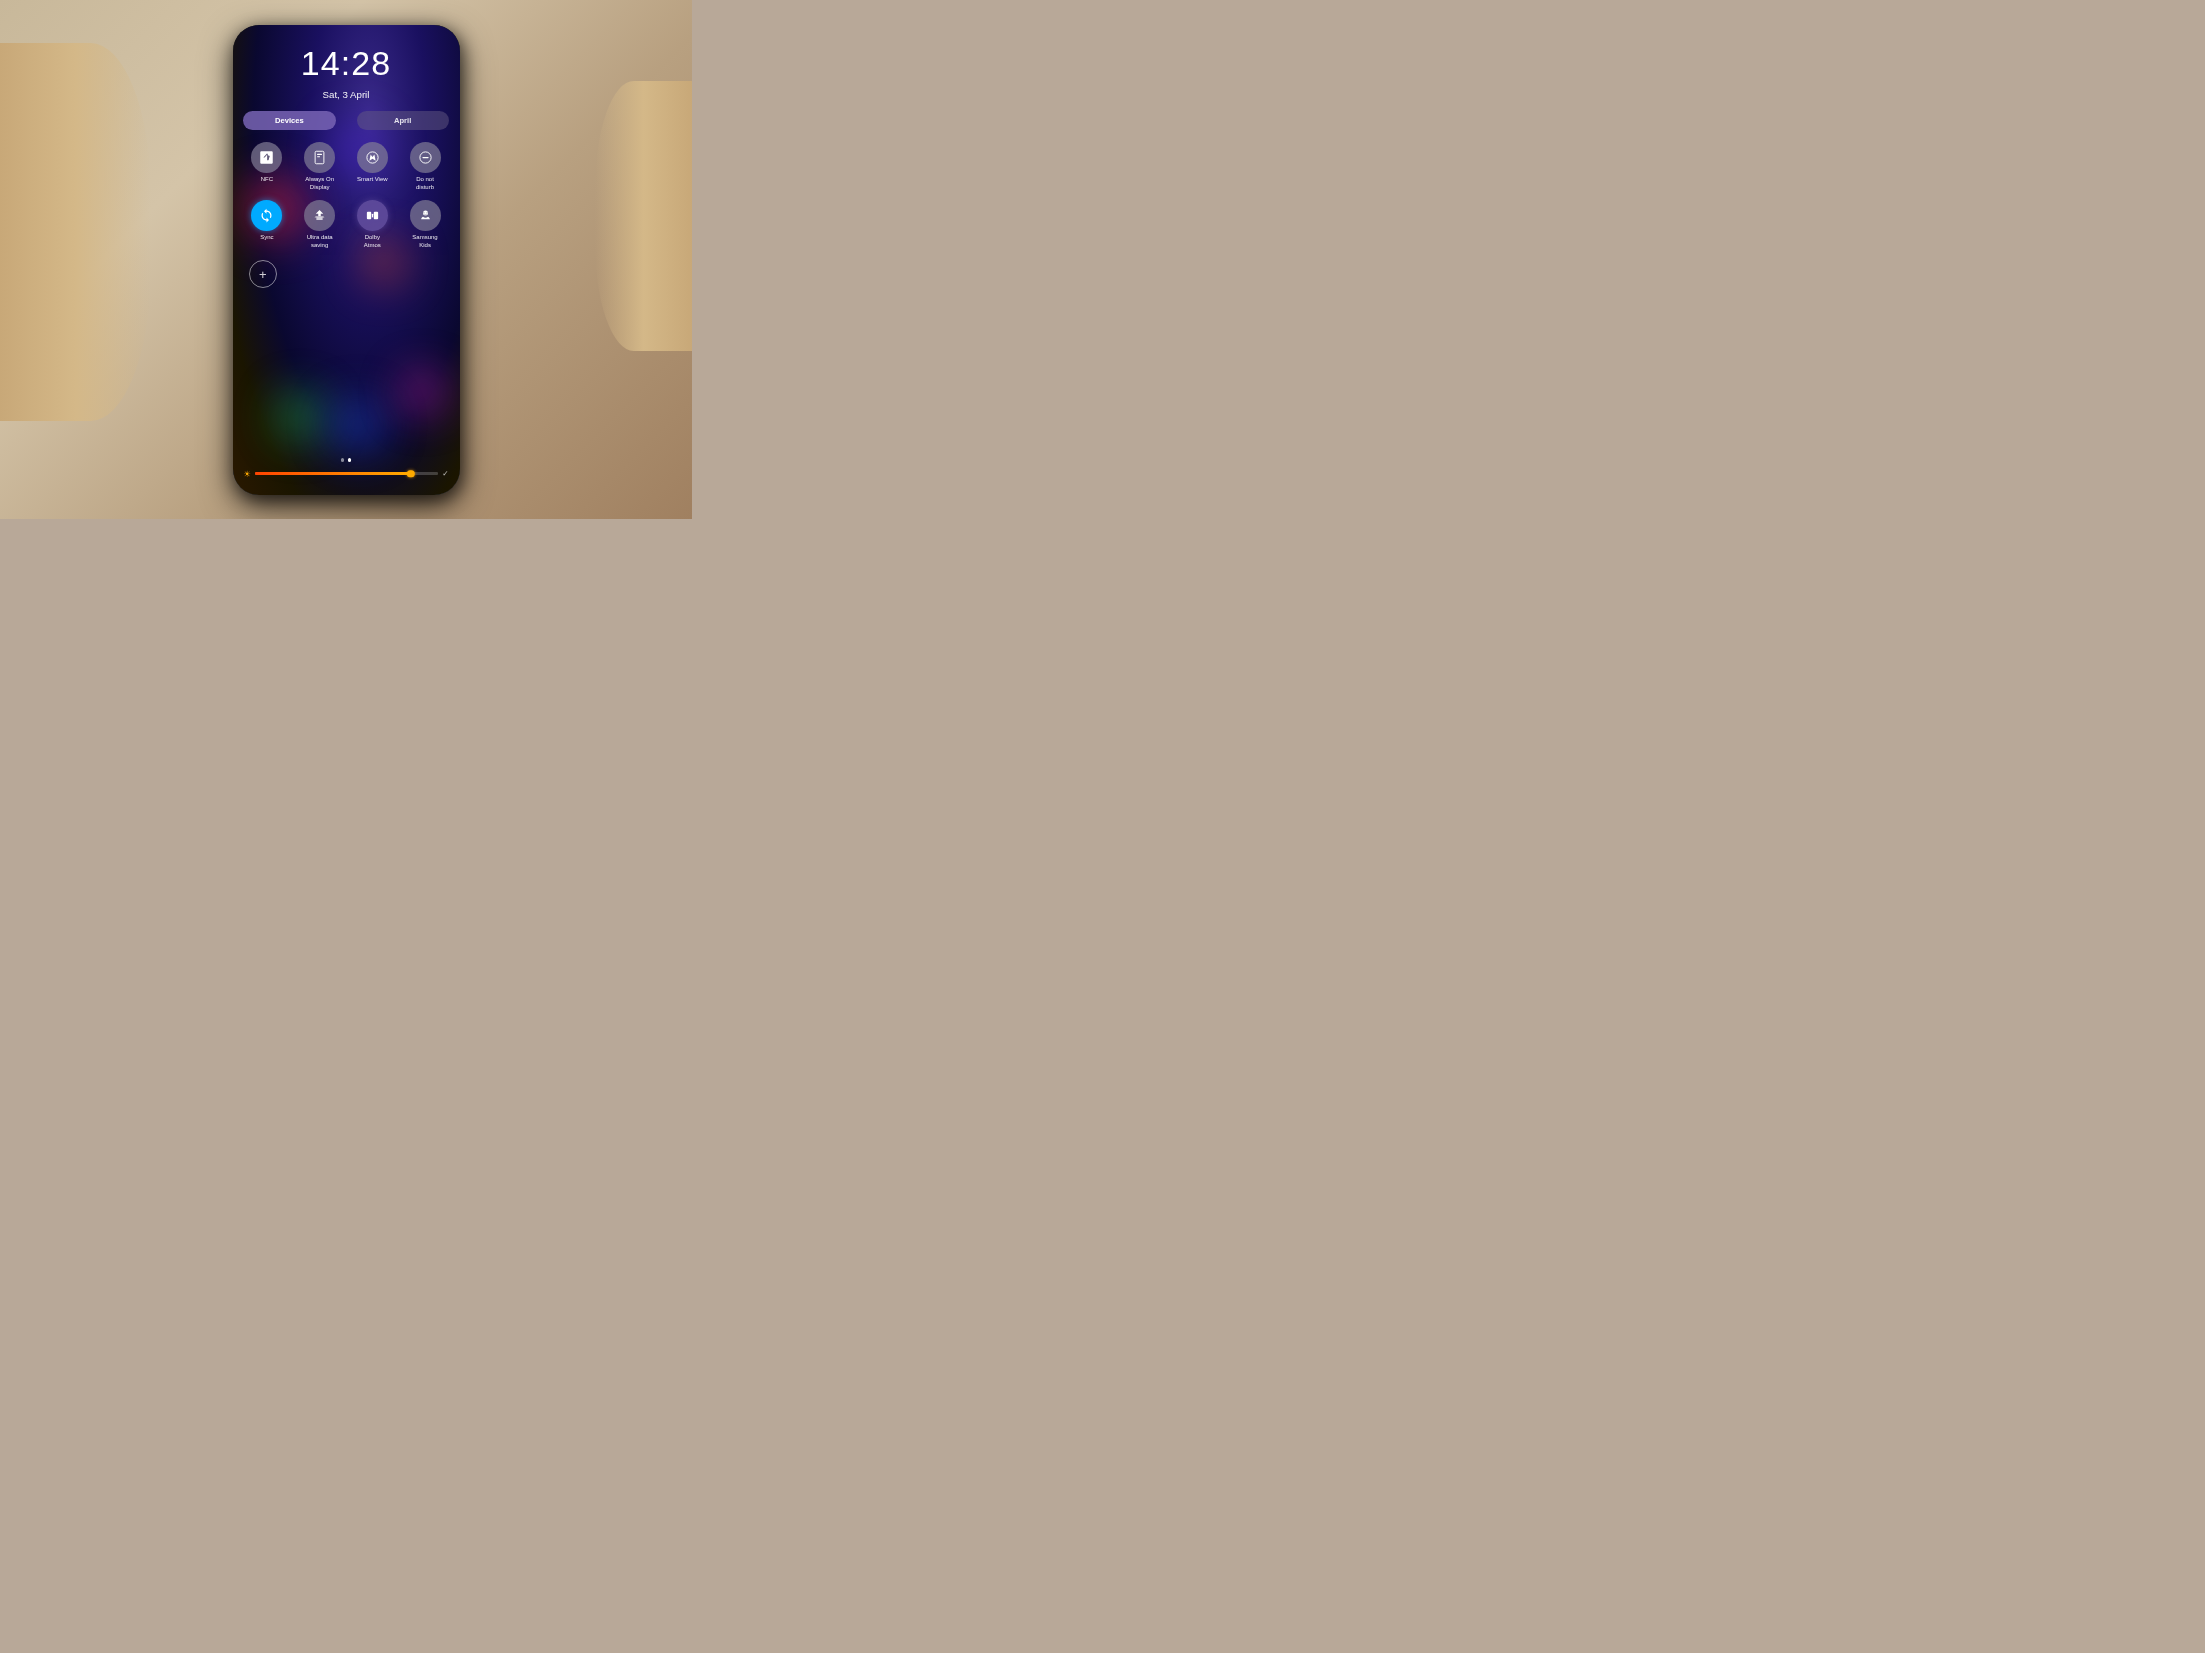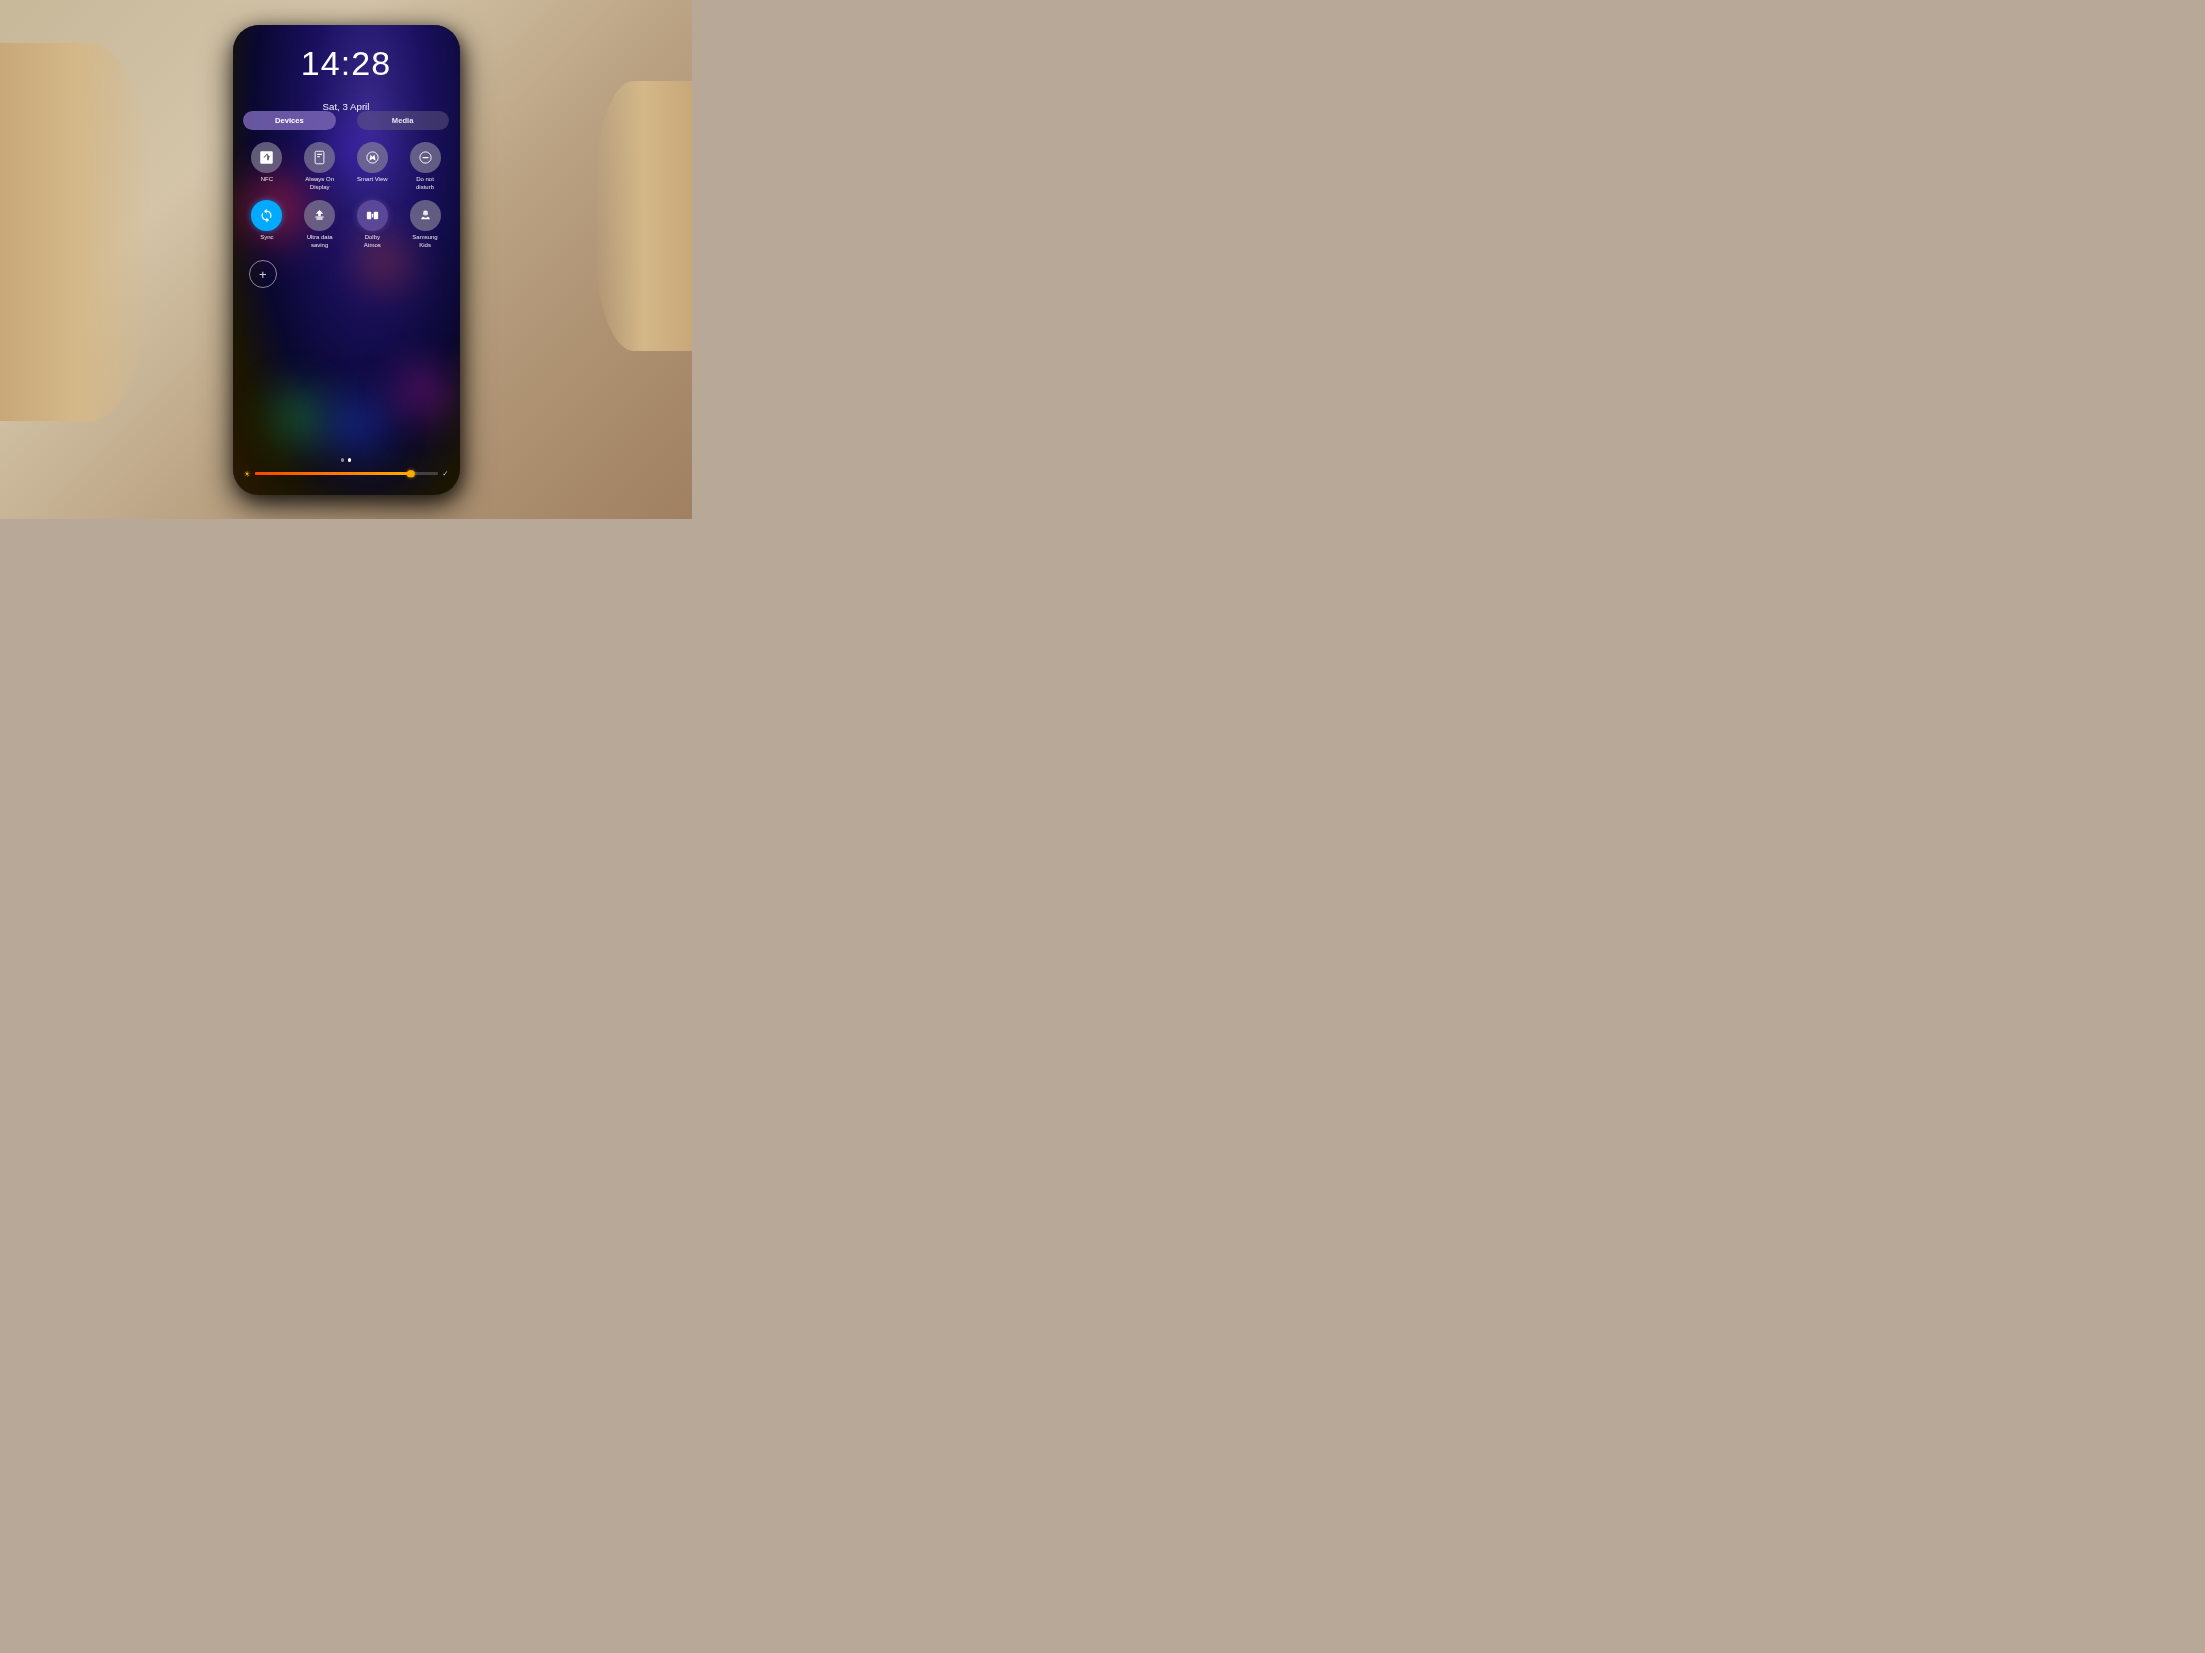--- a/index.html
+++ b/index.html
@@ -94,21 +94,21 @@
     }
     .time-display {
       font-size: 34px;
       font-weight: 200;
       letter-spacing: 1.1px;
       line-height: 1;
     }
     .date-display {
       font-size: 9.7px;
       font-weight: 400;
-      margin-top: 21px;
+      margin-top: 9px;
       opacity: 0.95;
     }
 
     
     .quick-panel {
       position: absolute;
       top: 86px;
       left: 10.8px; right: 10.8px;
     }
 
@@ -305,21 +305,21 @@
 
     <div class="time-section">
       <div class="time-display">14:28</div>
       <div class="date-display">Sat, 3 April</div>
     </div>
 
     <div class="quick-panel">
 
       <div class="tab-row">
         <button class="tab-btn active">Devices</button>
-        <button class="tab-btn inactive">Media</button>
+        <button class="tab-btn inactive">April</button>
       </div>
 
       <div class="tiles-grid">
 
         <div class="tile">
           <div class="tile-icon gray">
             <svg class="icon-svg" viewBox="0 0 24 24">
               <path d="M20 2H4c-1.1 0-2 .9-2 2v16c0 1.1.9 2 2 2h16c1.1 0 2-.9 2-2V4c0-1.1-.9-2-2-2zm-5 14.5h-2v-9l-4 4.5H7l5-5.5V6h2v1.5l2 2.2V9h1v3h-1v2.5z" fill="white"></path>
             </svg>
           </div>

